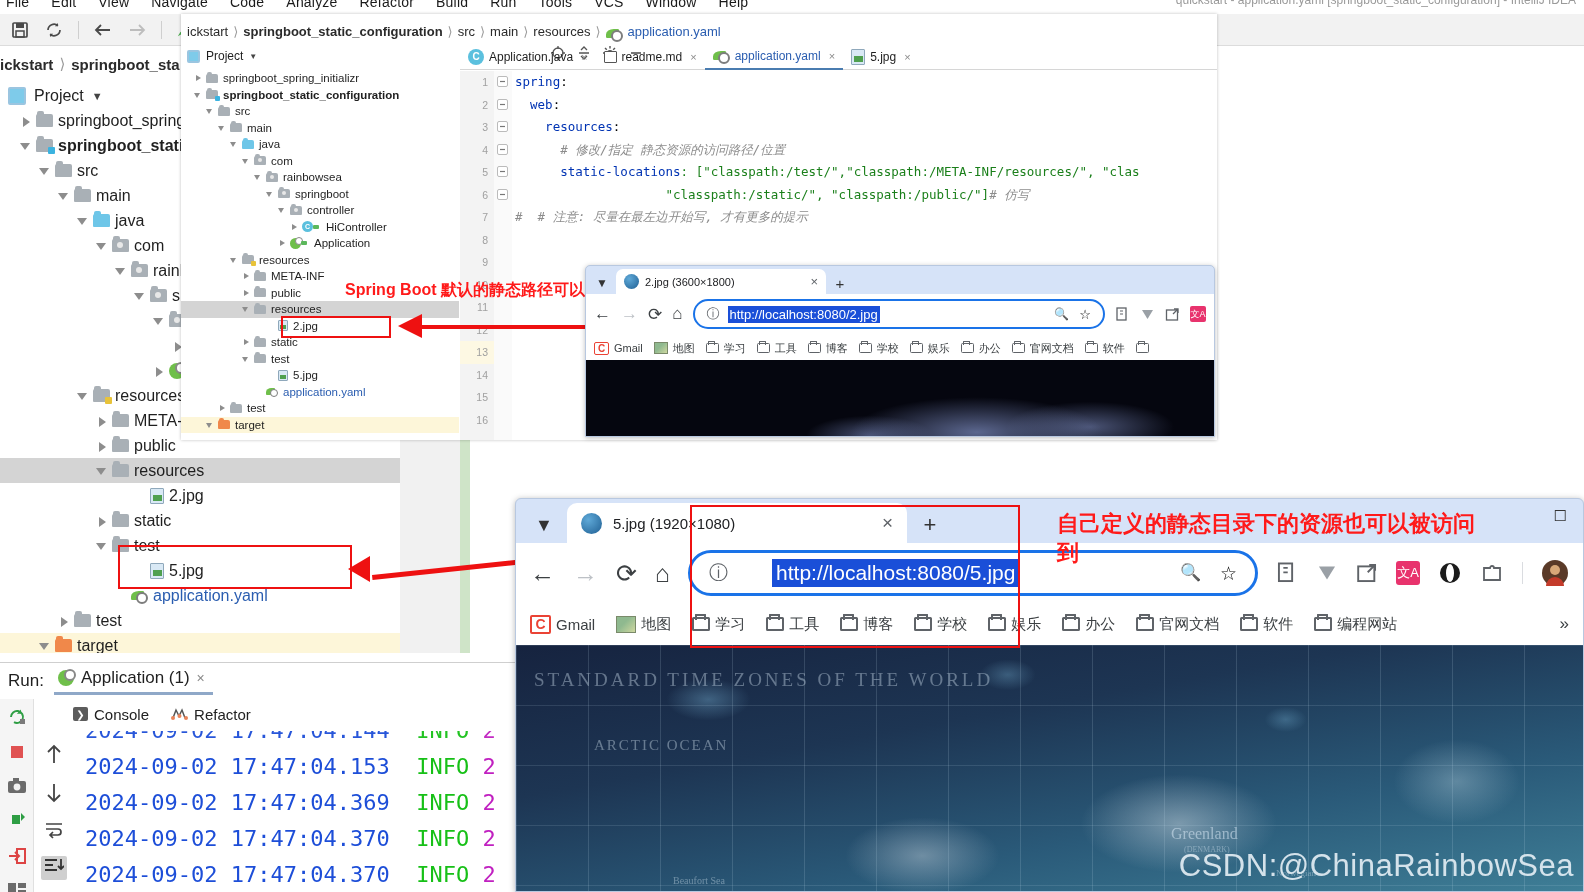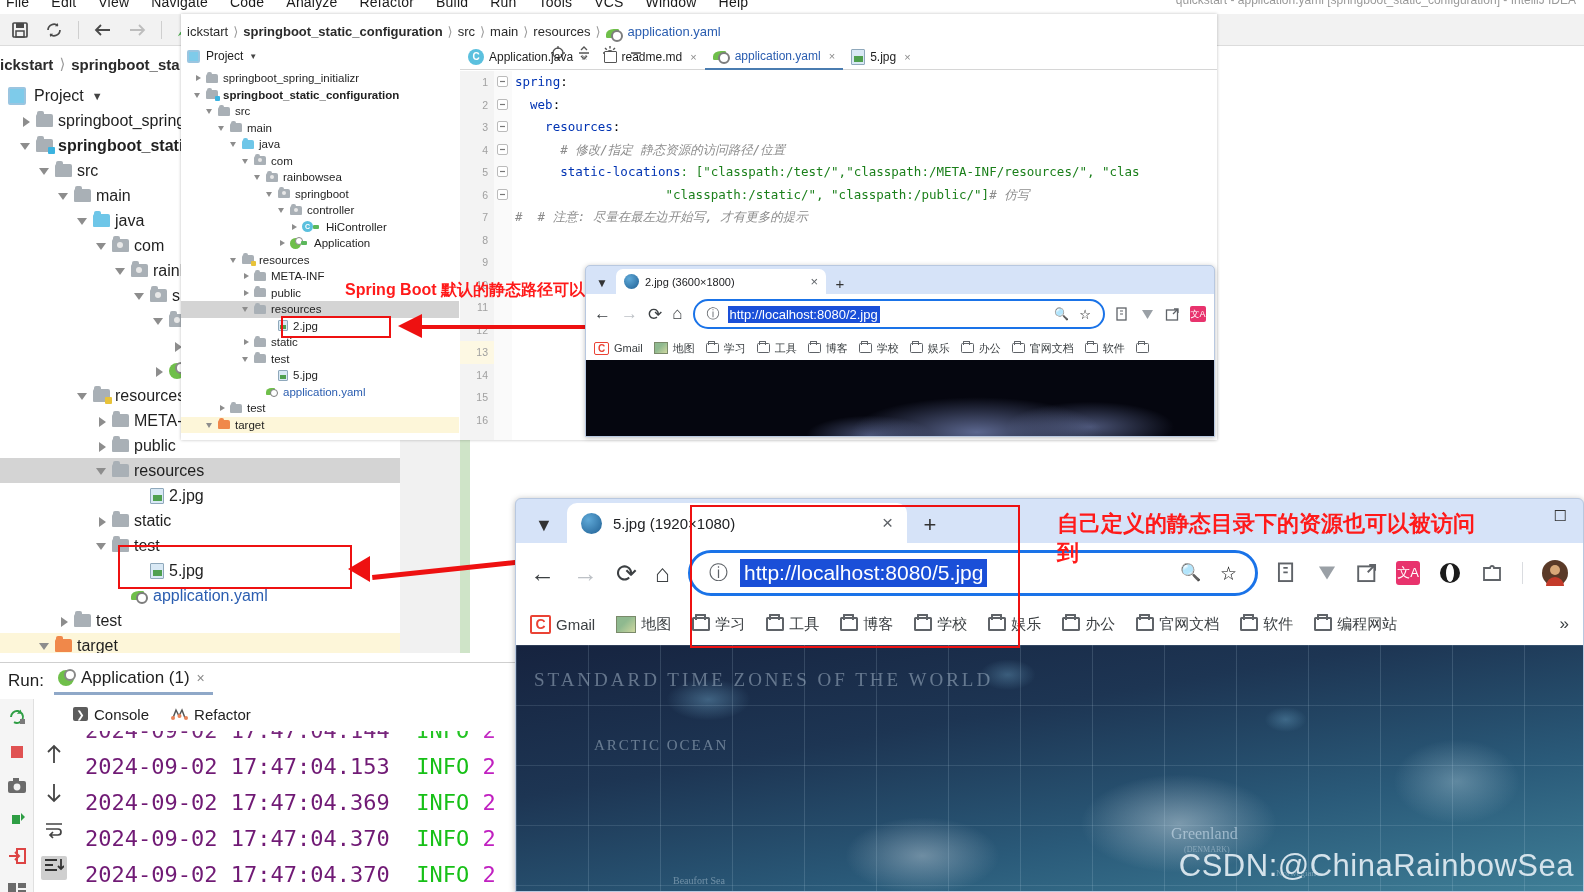--- a/index.html
+++ b/index.html
@@ -108,21 +108,21 @@
   .runwin { position: absolute; left: 0; top: 662px; width: 1584px; height: 230px; background:#fff; border-top:1px solid #cfcfcf;}
   .run-head { height: 36px; display:flex; align-items:center; gap: 10px; padding-left: 8px; font-size:17px; color:#1f1f1f;}
   .run-tab { display:flex;align-items:center;gap:7px;padding:0 8px 4px 4px; border-bottom:3px solid #8fa8c8; }
   .run-left-strip { position:absolute; left:0; top:36px; width:34px; height:194px; background:#f5f5f5; border-right:1px solid #e0e0e0; display:flex;flex-direction:column;align-items:center;gap:12px;padding-top:8px;}
   .run-left-strip2 { position:absolute; left:35px; top:36px; width:38px; height:194px; background:#fff; display:flex;flex-direction:column;align-items:center;gap:13px;padding-top:44px;}
   .subtabs { position:absolute; left:73px; top:36px; height:30px; display:flex; align-items:center; gap:22px; font-size:15px;color:#222;}
   .subtab { display:flex;align-items:center;gap:6px;}
   .console-body { position:absolute; left:73px; top:68px; width:1511px; height:162px; background:#fff; overflow:hidden;
      font-family: "DejaVu Sans Mono", monospace; font-size:22px; }
   .console-body .cl { height:36px; line-height:36px; white-space:pre; padding-left: 12px;}
-  .c-date { color:#701a75; } .c-info { color:#17c017; } .c-num { color:#c020c0; }
+  .c-date { color:#1d4ed8; } .c-info { color:#17c017; } .c-num { color:#c020c0; }
 
   
   .fg-ide {
     position: absolute; left: 181px; top: 14px; width: 1036px; height: 426px;
     background: #ffffff; box-shadow: 0 0 3px rgba(0,0,0,.25);
   }
   .fg-breadcrumb {
     position: absolute; left: 0; top: 6px; height: 22px; width: 1036px;
     font-size: 13px; color: #2b2b2b; display:flex; align-items:center; gap:5px; padding-left:6px; white-space:nowrap;
   }
@@ -189,21 +189,21 @@
   .bw2 .navbar { height:60px;background:#fff;display:flex;align-items:center;gap:18px;padding:0 14px;}
   .bw2 .bmks { height:42px;background:#fff;display:flex;align-items:center;gap:21px;padding:0 14px;font-size:15px;color:#3c4043;white-space:nowrap;overflow:hidden;}
   .bw2 .imgarea { position:absolute; left:0; top:146px; width:1069px; height:248px; overflow:hidden;}
 
   .globe { width:15px;height:15px;border-radius:50%;background:radial-gradient(circle at 35% 32%, #5fa9d8, #1f5f93); position:relative; flex:0 0 auto;}
   .globe.big{width:21px;height:21px;}
   .navico { color:#3c4043; display:inline-flex; align-items:center; justify-content:center; }
   .omnibox { flex:1; display:flex; align-items:center; gap:8px; border:2px solid #1a73e8; border-radius:22px; height:30px; padding:0 12px; background:#fff;}
   .omnibox.big{ height:46px; border-radius:28px; padding:0 18px; gap:12px; border-width:3px;}
   .urlsel { background:#1a4fd8; color:#fff; font-size:13px; padding:1px 2px;}
-  .urlsel.big{ font-size:21px; padding:2px 4px;}
+  .urlsel.big{ font-size:21px; padding:2px 4px;margin-left:32px;}
   .bmk { display:inline-flex; align-items:center; gap:5px;}
   .bfold { width:13px;height:10px;border:1.5px solid #5f6368; border-radius:1.5px; position:relative; flex:0 0 auto;}
   .bfold::before{content:"";position:absolute;left:1px;top:-3.5px;width:5px;height:3px;border:1.5px solid #5f6368;border-bottom:none;border-radius:1px 1px 0 0;}
   .bfold.big{width:18px;height:14px;border-width:2px;}
   .bfold.big::before{width:7px;height:4px;top:-5px;border-width:2px;}
   .gmail { width:15px;height:13px;background:#fff;border:1.5px solid #ea4335;border-radius:2px;color:#ea4335;font-size:10px;font-weight:bold;display:flex;align-items:center;justify-content:center;flex:0 0 auto;}
   .gmail.big{width:21px;height:19px;font-size:14px;border-width:2px;}
   .mapico{width:14px;height:12px;background:linear-gradient(135deg,#8fb98f 40%,#cfd8a0);border:1px solid #7a8a6a;flex:0 0 auto;}
   .mapico.big{width:20px;height:17px;}
 

